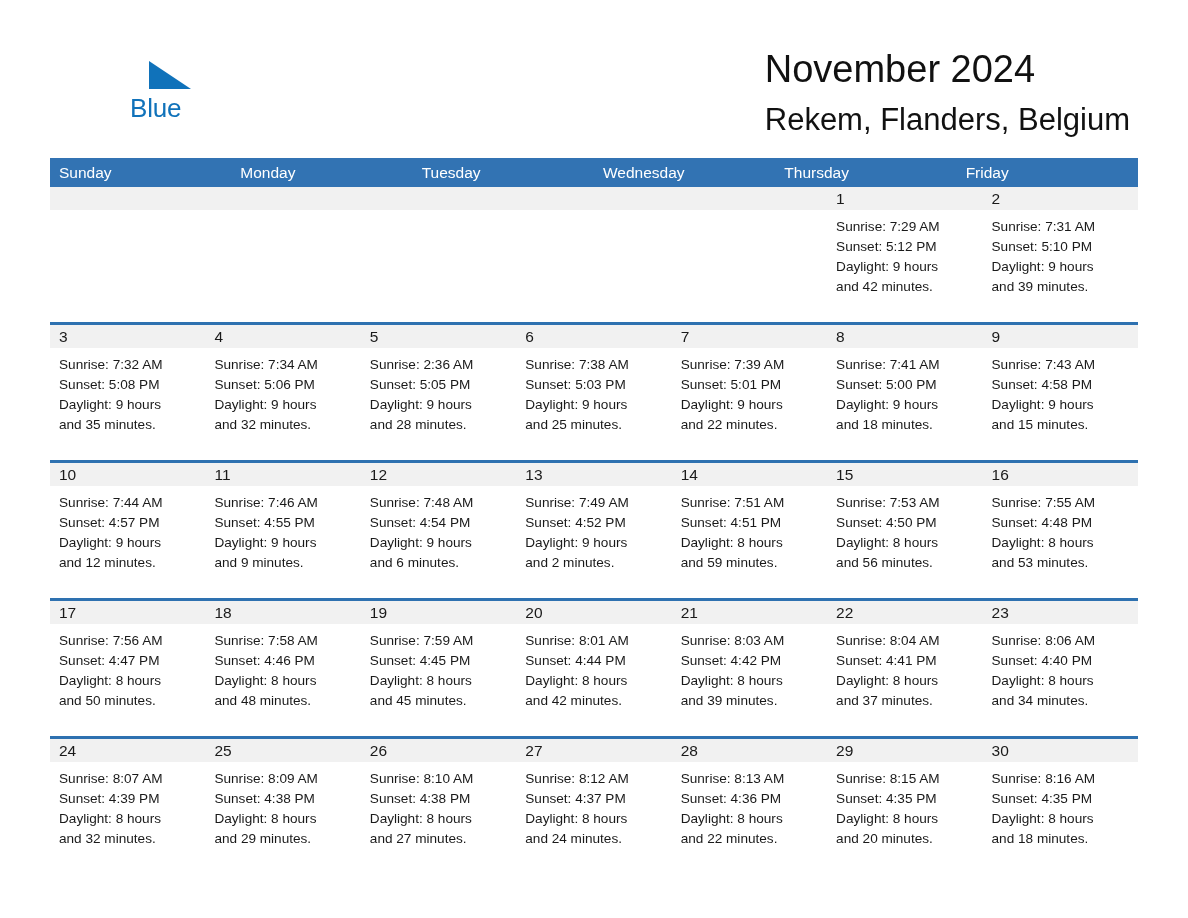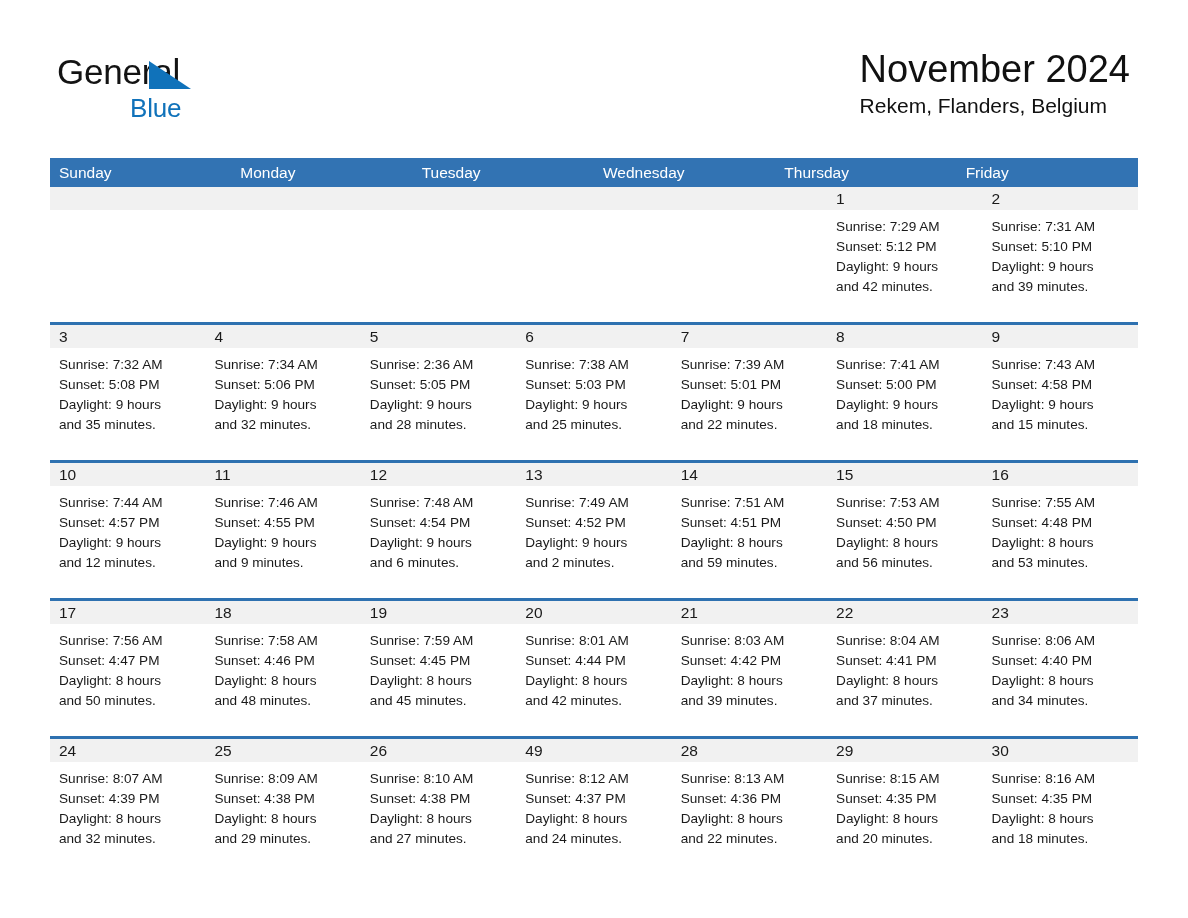--- a/index.html
+++ b/index.html
@@ -71,22 +71,22 @@
     top: 46px;
     text-align: left;
   }
   .cal-title {
     font-size: 38px;
     color: #111111;
     line-height: 46px;
     white-space: nowrap;
   }
   .cal-subtitle {
-    margin-top: 0;
-    font-size: 21px;
+    margin-top: 14px;
+    font-size: 31px;
     color: #111111;
     line-height: 28px;
     white-space: nowrap;
   }
 
   
   .calendar {
     position: absolute;
     left: 50px;
     top: 158px;
@@ -151,21 +151,20 @@
 </style>
 </head>
 <body>
 
 <div class="page">
 
   <div class="header">
 
     <div class="brand">
       <div class="brand-line1">
-        <span class="brand-general">General</span>
         <span class="brand-triangle"></span>
       </div>
       <div class="brand-line2">Blue</div>
     </div>
 
     <div class="title-block">
       <div class="cal-title">November 2024</div>
       <div class="cal-subtitle">Rekem, Flanders, Belgium</div>
     </div>
 
@@ -505,21 +504,21 @@
               </div>
               <div class="info">
                 <div>Sunrise: 8:10 AM</div>
                 <div>Sunset: 4:38 PM</div>
                 <div>Daylight: 8 hours</div>
                 <div>and 27 minutes.</div>
               </div>
             </div>
             <div class="daycell">
               <div class="daynum-band">
-                <span class="daynum">49</span>
+                <span class="daynum">27</span>
               </div>
               <div class="info">
                 <div>Sunrise: 8:12 AM</div>
                 <div>Sunset: 4:37 PM</div>
                 <div>Daylight: 8 hours</div>
                 <div>and 24 minutes.</div>
               </div>
             </div>
             <div class="daycell">
               <div class="daynum-band">

